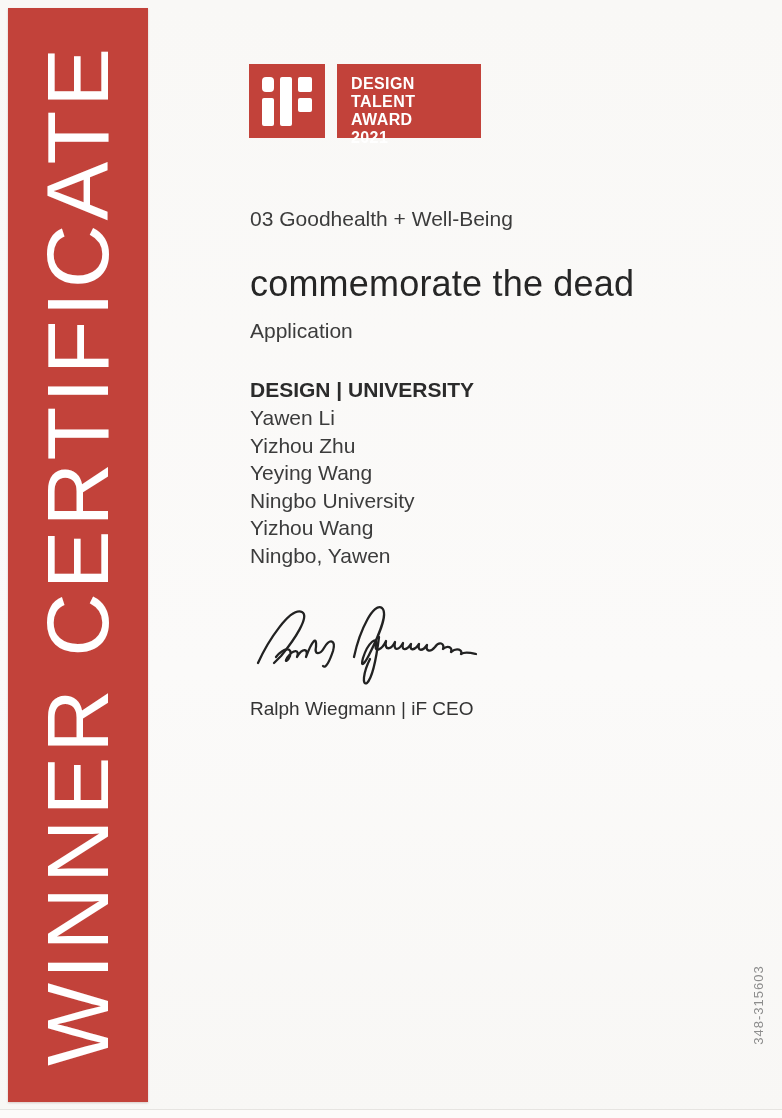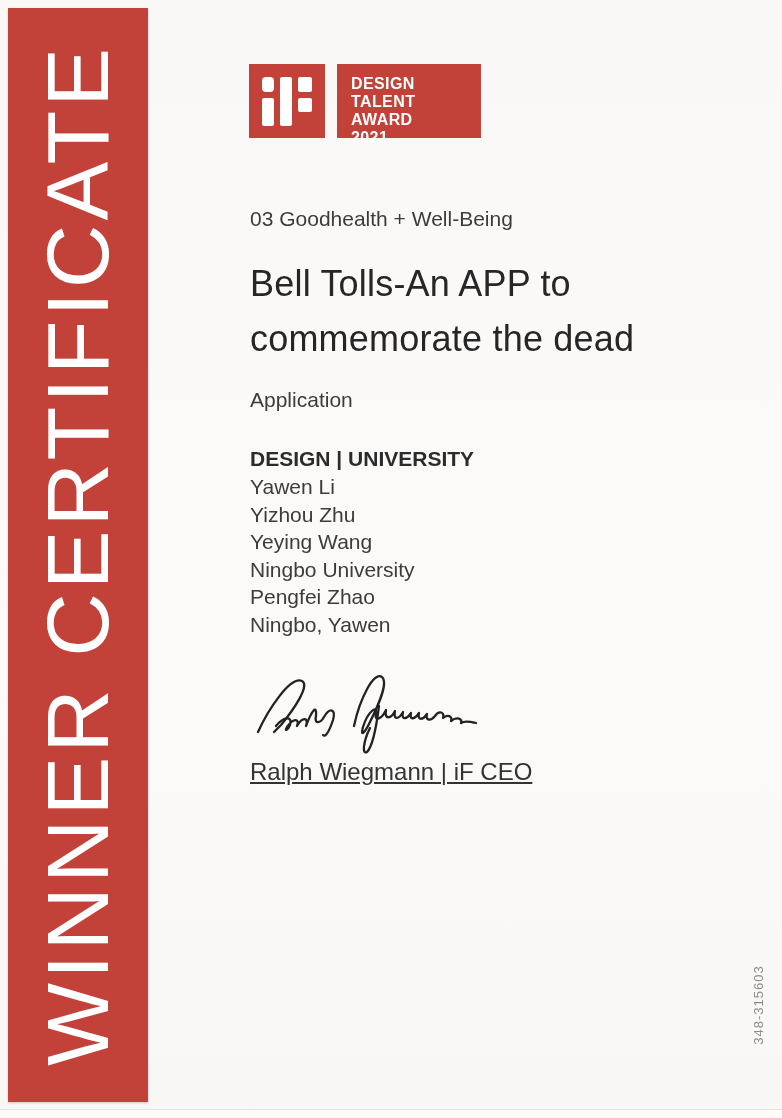--- a/index.html
+++ b/index.html
@@ -76,41 +76,40 @@
   .title {
     margin-top: 24px;
     font-size: 36px;
     line-height: 55px;
     color: #262626;
     letter-spacing: 0.2px;
   }
   .subtitle {
     font-size: 21px;
     line-height: 27px;
-    margin-top: 20px;
+    margin-top: 6px;
     color: #3c3c3c;
   }
   .section { margin-top: 32px; }
   .section-header {
     font-size: 21px;
     line-height: 28px;
     font-weight: 700;
     color: #2b2b2b;
   }
   .credit-line {
     font-size: 21px;
     line-height: 27.5px;
     color: #3c3c3c;
   }
   .signature-wrap { margin-top: 26px; height: 92px; }
   .signer {
-    margin-top: 2px;
-    font-size: 24px;
+    margin-top: 11px;
+    font-size: 19px;
     color: #333333;
-    text-decoration: underline;
   }
   
   .serial {
     position: absolute;
     left: 758px; top: 1005px;
     transform: translate(-50%, -50%) rotate(-90deg);
     white-space: nowrap;
     font-size: 13px;
     letter-spacing: 1px;
     color: #8d8d8d;
@@ -150,33 +149,32 @@
       <div>DESIGN</div>
       <div>TALENT AWARD</div>
       <div>2021</div>
     </div>
   </div>
 
   <div class="content">
     <div class="category">03 Goodhealth + Well-Being</div>
 
     <div class="title">
-      <div>Bell Tolls-An APP to</div>
       <div>commemorate the dead</div>
     </div>
 
     <div class="subtitle">Application</div>
 
     <div class="section">
       <div class="section-header">DESIGN | UNIVERSITY</div>
       <div class="credit-line">Yawen Li</div>
       <div class="credit-line">Yizhou Zhu</div>
       <div class="credit-line">Yeying Wang</div>
       <div class="credit-line">Ningbo University</div>
-      <div class="credit-line">Pengfei Zhao</div>
+      <div class="credit-line">Yizhou Wang</div>
       <div class="credit-line">Ningbo, Yawen</div>
     </div>
 
     <div class="signature-wrap">
       <svg width="235" height="92" viewBox="0 0 235 92" fill="none" xmlns="http://www.w3.org/2000/svg">
         <g stroke="#222222" stroke-width="2.3" stroke-linecap="round" stroke-linejoin="round" fill="none">
 
           <path d="M8 68 C18 46 40 12 52 17 C60 21 45 44 31 61 C28 64 25 67 24 68"></path>
           <path d="M26 62 C34 52 43 52 40 61 C38 66 34 68 37 63 C44 53 50 55 47 62 C53 52 59 54 56 62 C62 46 67 40 66 52 C64 60 70 60 74 53 C80 43 86 45 83 56 C80 65 76 74 73 71"></path>
 

